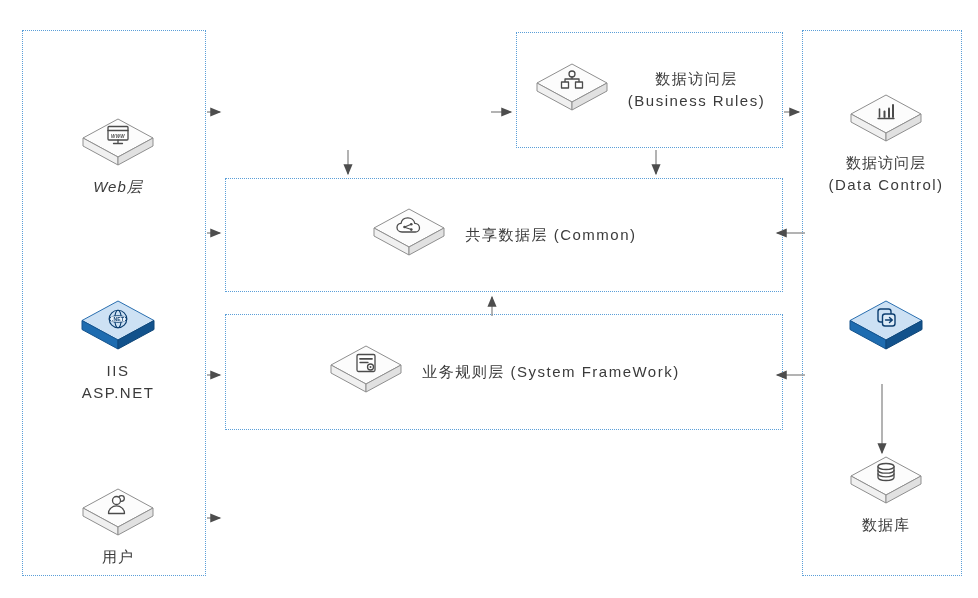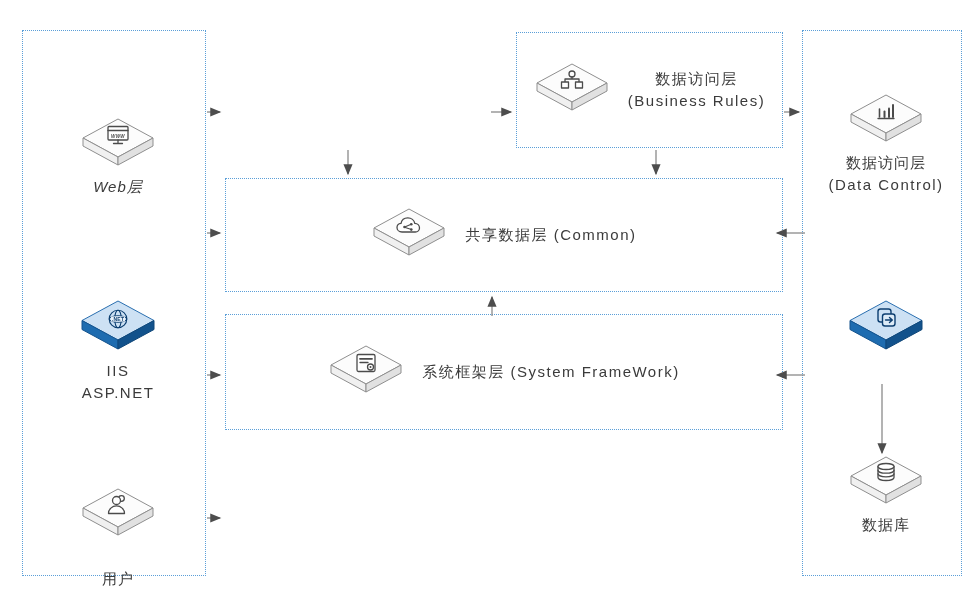--- a/index.html
+++ b/index.html
@@ -78,21 +78,21 @@
         <polygon points="3,22 3,30 38,49 38,41" fill="#f0f0f0" stroke="#8f8f8f" stroke-linejoin="round"></polygon>
         <polygon points="38,41 38,49 73,30 73,22" fill="#e1e1e1" stroke="#8f8f8f" stroke-linejoin="round"></polygon>
         <g fill="none" stroke="#4b4b4b" stroke-width="1.3" stroke-linecap="round" stroke-linejoin="round">
           <rect x="29" y="11.5" width="18" height="17" rx="1.5" fill="#fff"></rect>
           <path d="M32,15.8 H44" stroke-width="1.8"></path>
           <path d="M32,19.5 H40"></path>
           <circle cx="42.5" cy="24" r="3" fill="#fff"></circle>
           <circle cx="42.5" cy="24" r="1" fill="#4b4b4b" stroke="none"></circle>
         </g>
       </svg>
-      <span class="layer-title">系统框架层 (System FrameWork)</span>
+      <span class="layer-title">业务规则层 (System FrameWork)</span>
     </div>
   </div>
 
 
   <div class="col" style="left:22px;top:30px;width:184px;height:546px;">
     <div class="node" style="top:86px;font-style:italic;">
       <svg width="76" height="58" viewBox="0 0 76 58">
         <polygon points="38,3 73,22 38,41 3,22" fill="#fcfcfc" stroke="#8f8f8f" stroke-linejoin="round"></polygon>
         <polygon points="3,22 3,30 38,49 38,41" fill="#f0f0f0" stroke="#8f8f8f" stroke-linejoin="round"></polygon>
         <polygon points="38,41 38,49 73,30 73,22" fill="#e1e1e1" stroke="#8f8f8f" stroke-linejoin="round"></polygon>
@@ -118,21 +118,21 @@
           <rect x="32" y="18.4" width="14" height="5.2" fill="#eaf2fa" stroke="none"></rect>
           <text x="39" y="23.2" font-size="5" font-weight="bold" text-anchor="middle" fill="#0c3e70" stroke="none" letter-spacing="0.3">.NET</text>
         </g>
       </svg>
       <div class="node-label caps">
         <div>IIS</div>
         <div>ASP.NET</div>
       </div>
     </div>
 
-    <div class="node" style="top:456px;gap:22px;">
+    <div class="node" style="top:456px;">
       <svg width="76" height="58" viewBox="0 0 76 58">
         <polygon points="38,3 73,22 38,41 3,22" fill="#fcfcfc" stroke="#8f8f8f" stroke-linejoin="round"></polygon>
         <polygon points="3,22 3,30 38,49 38,41" fill="#f0f0f0" stroke="#8f8f8f" stroke-linejoin="round"></polygon>
         <polygon points="38,41 38,49 73,30 73,22" fill="#e1e1e1" stroke="#8f8f8f" stroke-linejoin="round"></polygon>
         <g fill="none" stroke="#4b4b4b" stroke-width="1.3" stroke-linecap="round" stroke-linejoin="round">
           <circle cx="41.5" cy="12.5" r="2.8" fill="#fff"></circle>
           <circle cx="36.5" cy="14.5" r="4" fill="#fff"></circle>
           <path d="M28.5,27.5 a8,7.6 0 0 1 16,0 Z" fill="#fff"></path>
         </g>
       </svg>

